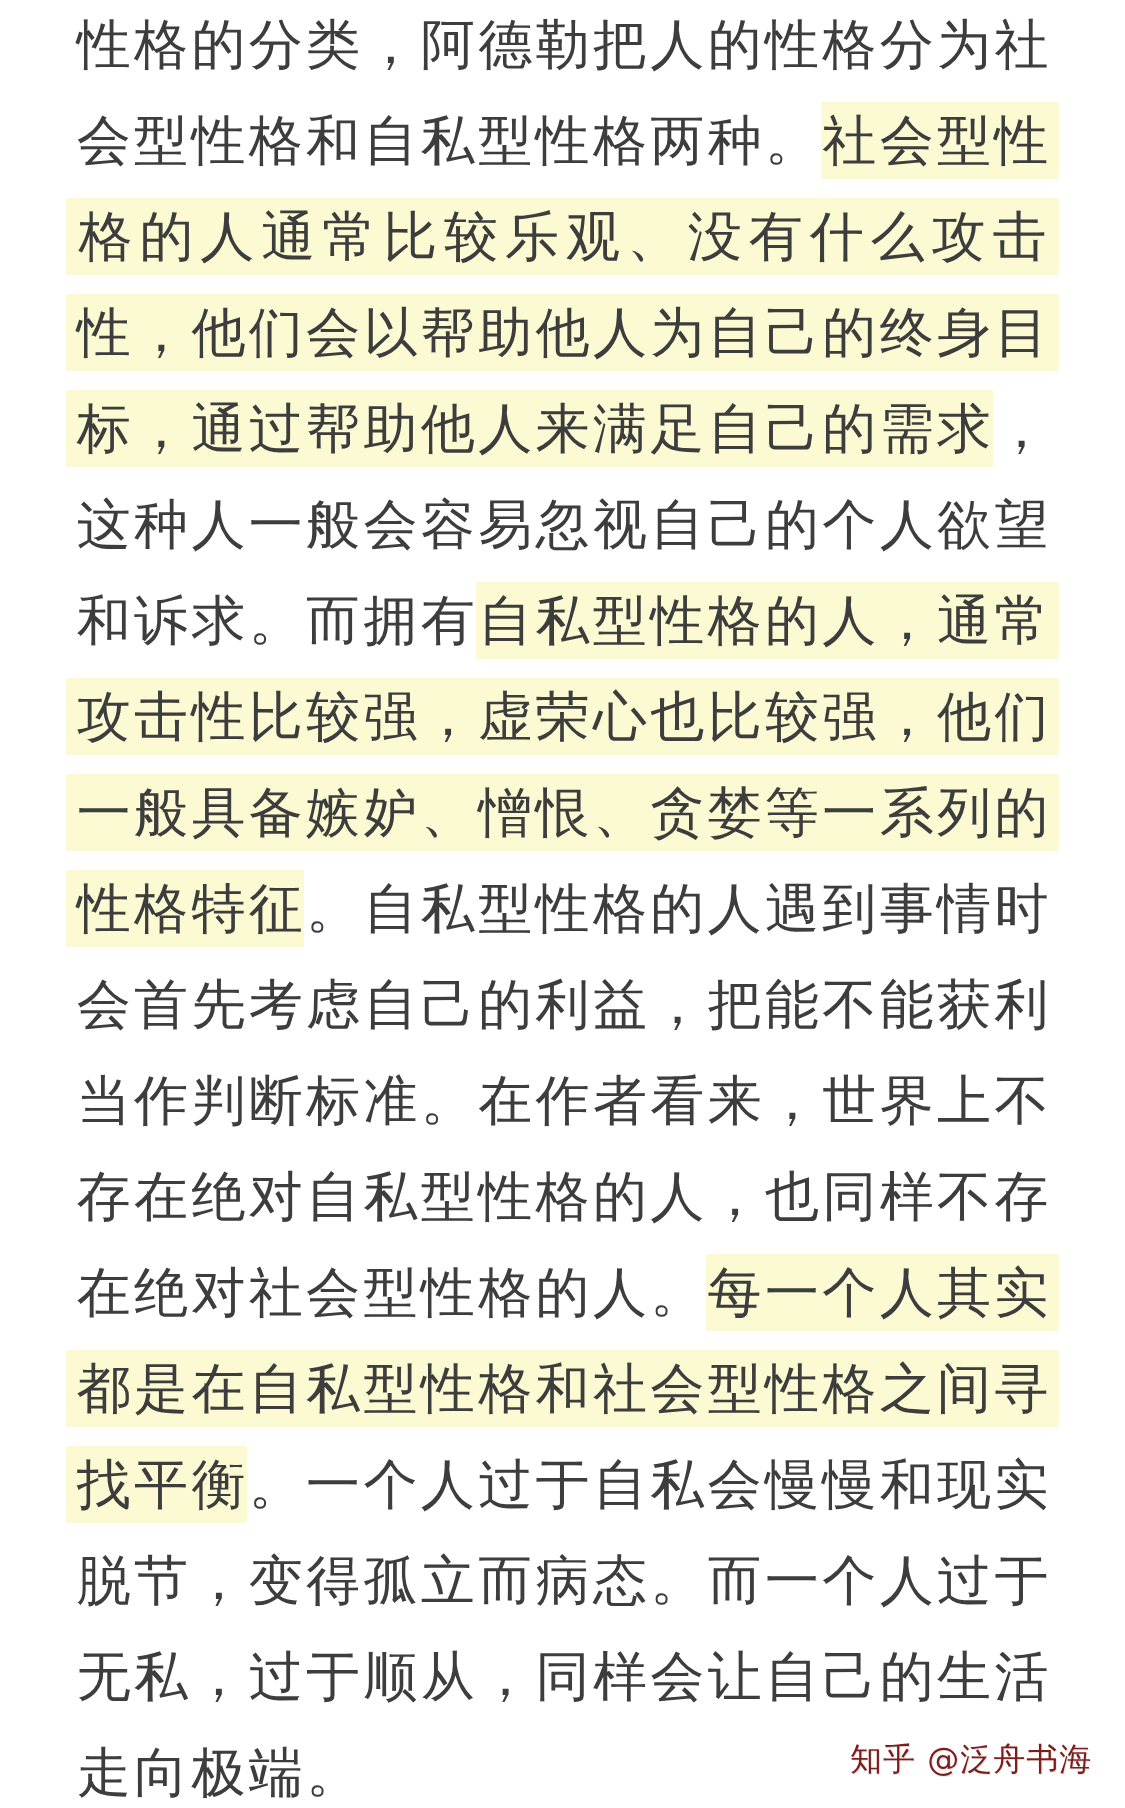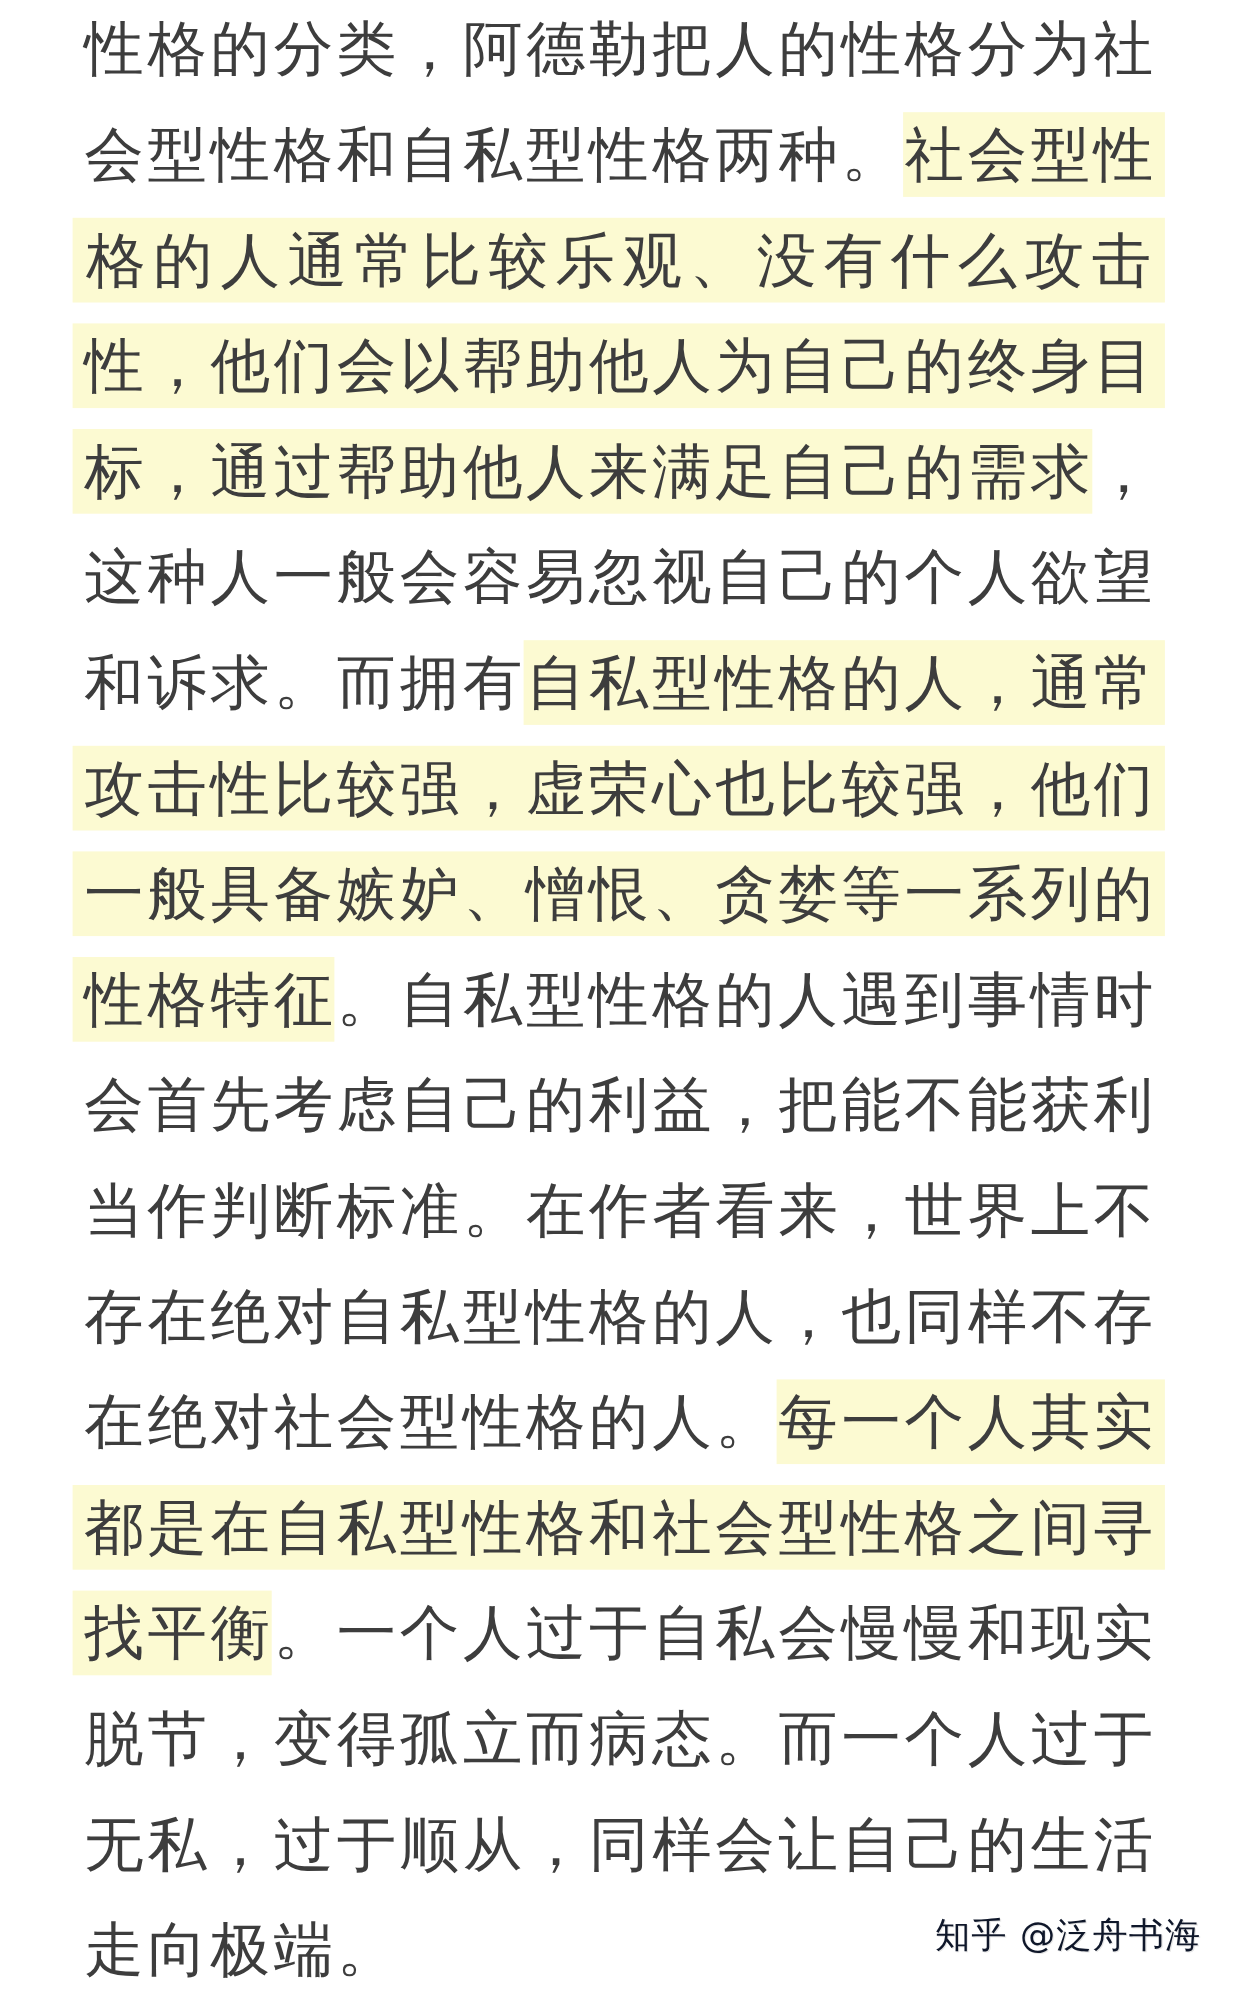--- a/index.html
+++ b/index.html
@@ -46,21 +46,21 @@
       background: #fcfad2;
     }
     .line.ragged .seg .ch {
       flex: 0 0 57.4px;
     }
     .watermark {
       position: absolute;
       left: 850px;
       top: 1738px;
       font-size: 32px;
-      color: #0f172a;
+      color: #7f1d1d;
       text-shadow: 1px 1px 0 #e6e6e6;
       white-space: nowrap;
       letter-spacing: 1px;
     }
   </style>
 </head>
 <body>
 
 <div class="article" id="article">
     <div class="line">

